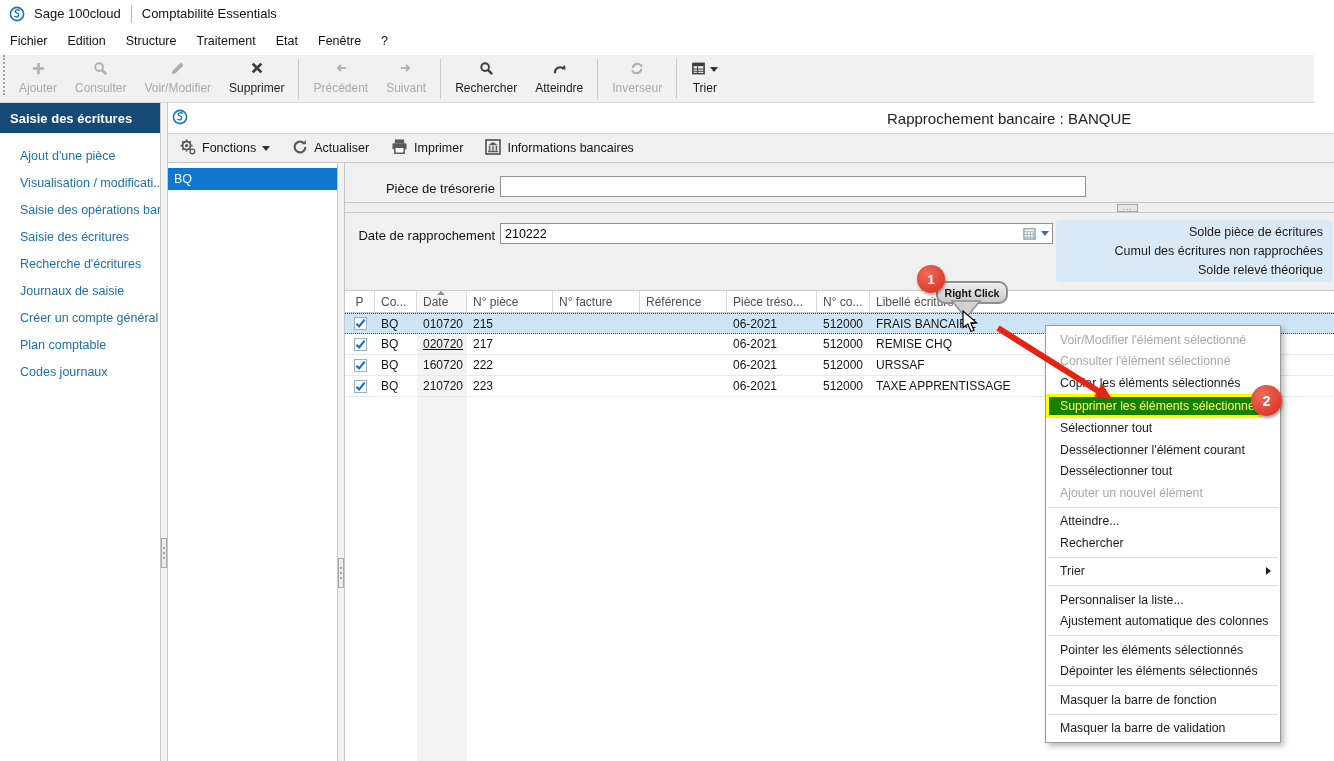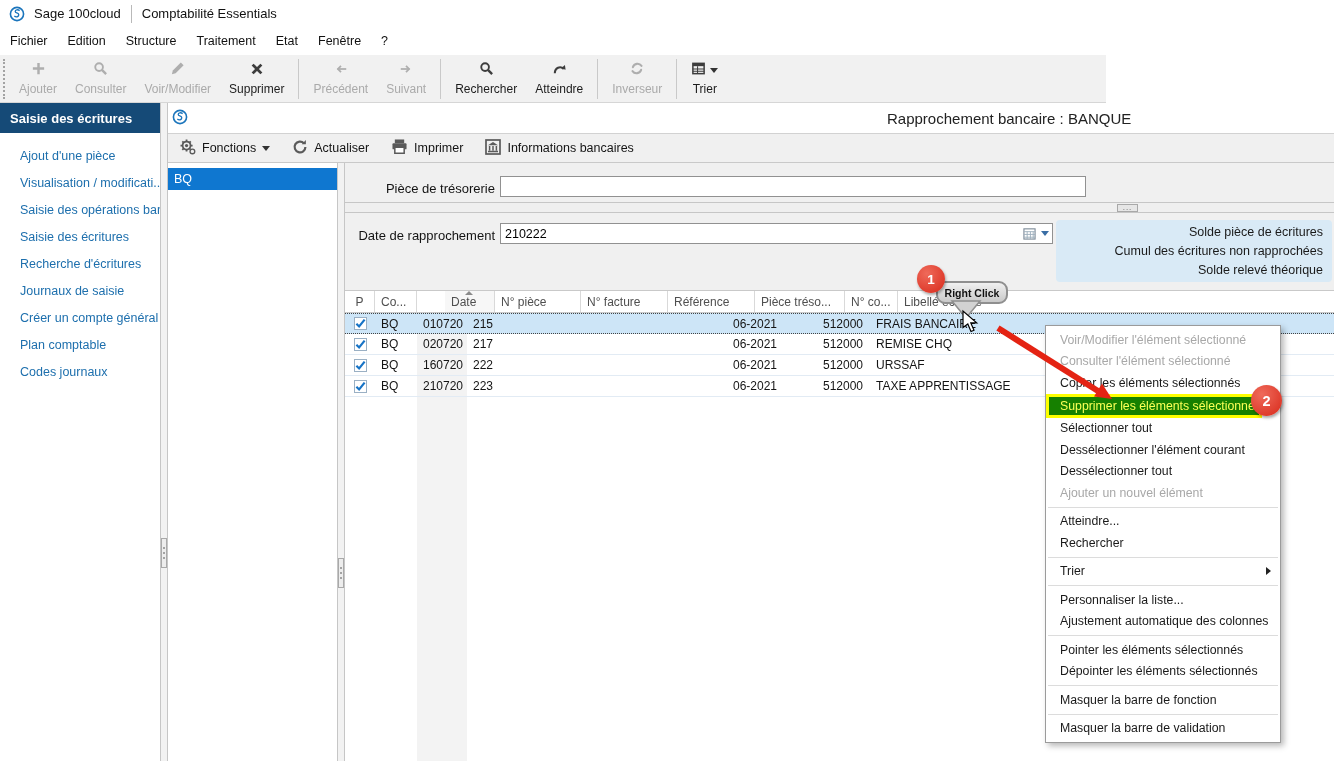--- a/index.html
+++ b/index.html
@@ -13,21 +13,21 @@
   #topbar .tb-divider { width:1px; height:18px; background:#b9b9b9; margin:0 10px; }
   #topbar .product { font-size:13px; color:#111; }
   #win-title { position:absolute; left:862px; top:6px; font-size:13px; color:#3b82f6;margin-top:24px; }
   #sage-logo { margin-left:9px; display:flex; }
 
   
   #menubar { left:0; top:27px; width:1334px; height:28px; background:#fff; display:flex; align-items:center; padding-left:0; }
   .menu-item { font-size:12.5px; color:#111; padding:0 10px; height:100%; display:flex; align-items:center; cursor:default; }
 
   
-  #toolbar { left:0; top:55px; width:1106px; height:48px; background:#f1f1f1; border-bottom:1px solid #d6d6d6; display:flex; align-items:center; }
+  #toolbar { left:0; top:55px; width:1314px; height:48px; background:#f1f1f1; border-bottom:1px solid #d6d6d6; display:flex; }
   #toolbar .grip { width:2px; height:40px; border-left:2px dotted #a3a3a3; margin:0 5px 0 3px; }
   .tb-btn { display:flex; flex-direction:column; align-items:center; justify-content:center; height:46px; padding:0 9px; font-size:12px; color:#1c1c1c; gap:3px; cursor:default; }
   .tb-btn.disabled { color:#aaaaaa; }
   .tb-btn .ic-row { display:flex; align-items:center; gap:4px; height:17px; }
   .tb-sep { width:1px; height:40px; background:#c9c9c9; margin:0 5px; align-self:center; }
   .caret { width:0; height:0; border-left:4px solid transparent; border-right:4px solid transparent; border-top:5px solid #333; display:inline-block; }
 
   
   #sidebar { left:0; top:103px; width:160px; height:658px; background:#fff; }
   #side-header { height:30px; background:#154a77; color:#fff; font-weight:bold; font-size:13px; display:flex; align-items:center; padding-left:10px; }
@@ -67,21 +67,21 @@
   #date-cal { display:flex; align-items:center; margin-right:2px; }
   #date-dd { width:14px; display:flex; align-items:center; justify-content:center; }
   #date-dd .caret { border-top-color:#3a6ea5; }
   #info-box { position:absolute; left:711px; top:57px; width:276px; height:62px; background:#d9eaf6; border-radius:4px; padding:3px 9px; text-align:right; font-size:12.5px; line-height:19px; color:#1a1a1a; }
 
   
   #tbl { position:absolute; left:0; top:127px; width:989px; height:471px; background:#fff; border-top:1px solid #c9c9c9; }
   #tbl-head { display:flex; height:22px; border-bottom:1px solid #c9c9c9; background:#fff; }
   .th { display:flex; align-items:center; padding-left:6px; border-right:1px solid #d9d9d9; font-size:12px; color:#4f4f4f; position:relative; white-space:nowrap; overflow:hidden; }
   .th.c-check { justify-content:center; padding-left:0; }
-  .th.sorted { background:#f7f7f7;margin-left:28px; }
+  .th.sorted { background:#f7f7f7; }
   .sort-asc { position:absolute; top:0px; left:20px; width:0; height:0; border-left:4px solid transparent; border-right:4px solid transparent; border-bottom:4px solid #8a8a8a; }
   #date-band { position:absolute; left:72px; top:22px; width:50px; height:449px; background:#f3f3f3; }
   .tr { display:flex; height:21px; align-items:center; font-size:12px; color:#141414; border-bottom:1px solid #e2ebf4; position:relative; }
   .tr.selected { background:#cde5f7; border-top:1px dotted #444; border-bottom:1px dotted #444; }
   .td { padding-left:6px; white-space:nowrap; overflow:hidden; }
   .td.c-check { display:flex; justify-content:center; padding-left:0; }
   .cb { width:13px; height:13px; border:1px solid #9ab0c4; background:#fff; display:flex; align-items:center; justify-content:center; }
 
   
   #ctx { left:1045px; top:325px; width:236px; background:#fff; border:1px solid #9b9b9b; box-shadow:3px 3px 6px rgba(0,0,0,.28); padding:3px 0; z-index:40; }
@@ -381,21 +381,21 @@
         </div>
         <div class="tr">
           <div class="td c-check" style="width: 30px;">
             <span class="cb">
               <svg width="11" height="11" viewBox="0 0 12 12">
                 <path d="M1.5 6.2l3 3 6-7.4" stroke="#1673c6" stroke-width="2.4" fill="none"></path>
               </svg>
             </span>
           </div>
           <div class="td" style="width: 42px;">BQ</div>
-          <div class="td" style="width: 50px;">020720</div>
+          <div class="td" style="width: 50px; text-decoration: underline;">020720</div>
           <div class="td" style="width: 86px;">217</div>
           <div class="td" style="width: 87px;"></div>
           <div class="td" style="width: 87px;"></div>
           <div class="td" style="width: 90px;">06-2021</div>
           <div class="td" style="width: 53px;">512000</div>
           <div class="td" style="flex: 1 1 0%;">REMISE CHQ</div>
         </div>
         <div class="tr">
           <div class="td c-check" style="width: 30px;">
             <span class="cb">

